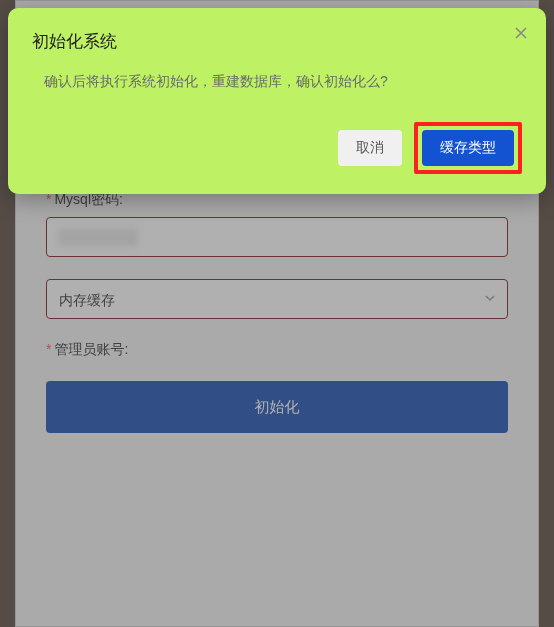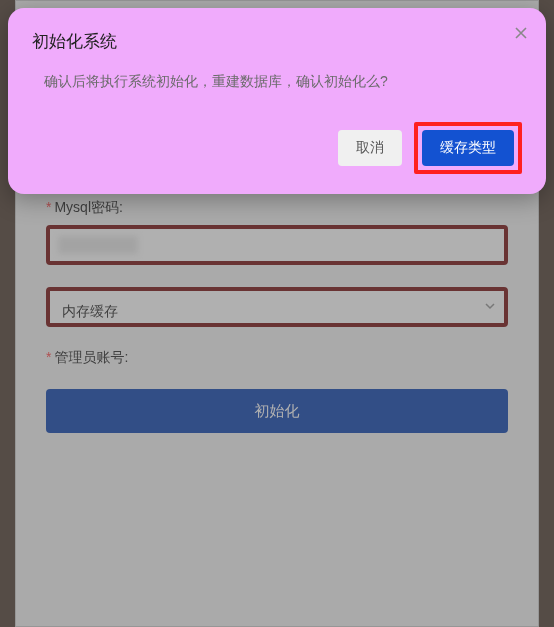--- a/index.html
+++ b/index.html
@@ -10,21 +10,21 @@
       overflow: hidden;
       position: relative;
       background: #5a4a3f;
     }
     .form-container {
       position: absolute;
       top: 0;
       left: 0;
       right: 0;
       bottom: 0;
-      padding: 8px 30px;
+      padding: 0 30px;
       background: #f5f5f5;
       border: 1px solid #d0d0d0;
       margin: 0 15px;
     }
     .overlay {
       position: absolute;
       top: 0; left: 0; right: 0; bottom: 0;
       background: rgba(80, 80, 80, 0.45);
       pointer-events: none;
     }
@@ -39,21 +39,21 @@
     }
     .required-star {
       color: #ff4d4f;
       margin-right: 3px;
     }
     .text-input, .select-input {
       width: 100%;
       height: 40px;
       padding: 0 12px;
       font-size: 14px;
-      border: 4px solid #7f1d1d;
+      border: 1px solid #7f1d1d;
       border-radius: 4px;
       background: #fff;
       color: #333;
       outline: none;
     }
     .select-input {
       appearance: none;
       position: relative;
     }
     .select-wrapper {
@@ -83,39 +83,39 @@
       left: 12px;
       top: 50%;
       transform: translateY(-50%);
       width: 80px;
       height: 18px;
       background: #e8e8e8;
       filter: blur(3px);
     }
     .submit-btn {
       width: 100%;
-      height: 44px;
+      height: 52px;
       background: #1b4db3;
       color: #fff;
       border: none;
       border-radius: 4px;
       font-size: 15px;
       cursor: pointer;
     }
     .form-spacer {
       height: 190px;
     }
 
     .dialog {
       position: absolute;
       top: 8px;
       left: 8px;
       right: 8px;
-      background: #f0abfc;
-      border-radius: 16px;
+      background: #bef264;
+      border-radius: 10px;
       box-shadow: 0 6px 24px rgba(0,0,0,0.3);
       padding: 22px 24px 20px 24px;
       z-index: 10;
     }
     .dialog-title {
       font-size: 17px;
       color: #222;
       font-weight: 500;
       margin-bottom: 18px;
     }

